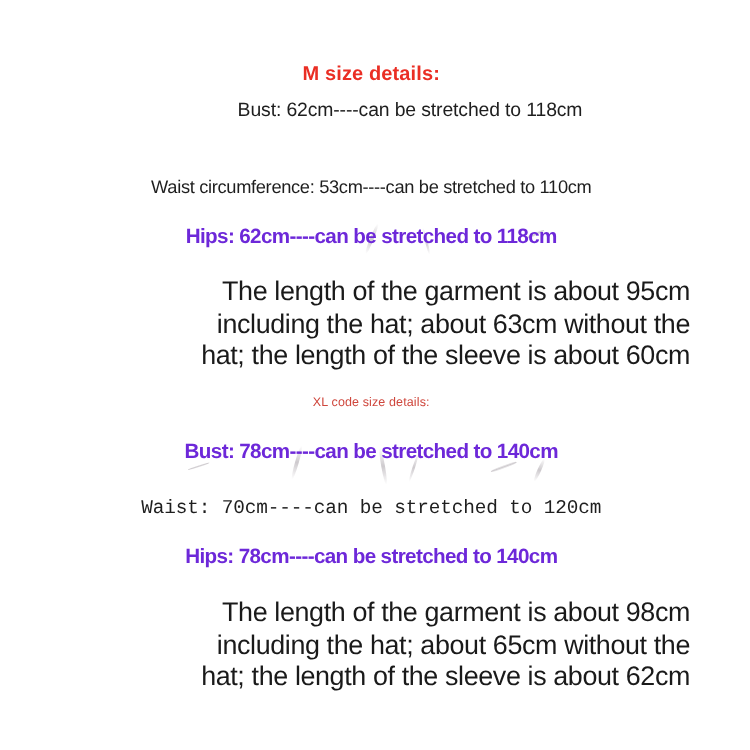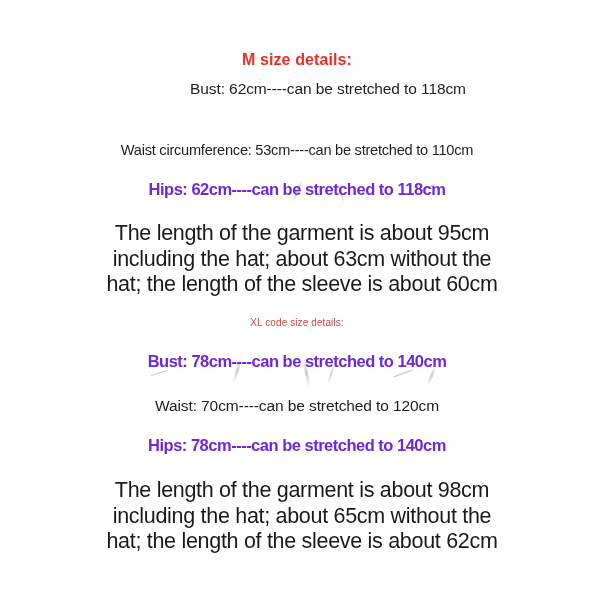--- a/index.html
+++ b/index.html
@@ -72,21 +72,21 @@
     font-weight: 700;
     font-size: 16.5px;
     letter-spacing: -.5px;
     color: #6d28d9;
   }
 
   .paragraph {
     position: absolute;
     left: 52px;
     width: 500px;
-    text-align: center;
+    text-align: right;
     font-size: 21.5px;
     line-height: 25.5px;
     letter-spacing: -.3px;
     font-weight: 400;
     color: #1a1a1a;
   }
   .paragraph span { display: block; }
 </style>
 </head>
 <body>
@@ -128,21 +128,21 @@
   </div>
 
   <div class="section" style="top:312px;">
     <span class="section-title xl">XL code size details:</span>
   </div>
 
   <div class="section" style="top:352px;">
     <span class="measure-line strong">Bust: 78cm----can be stretched to 140cm</span>
   </div>
 
-  <div class="section" style="top:397px;">
+  <div class="section" style="top:397px;font-family:Liberation Mono, monospace;">
     <span class="measure-line">Waist: 70cm----can be stretched to 120cm</span>
   </div>
 
   <div class="section" style="top:436px;">
     <span class="measure-line strong">Hips: 78cm----can be stretched to 140cm</span>
   </div>
 
   <div class="paragraph" style="top:478px;">
     <span>The length of the garment is about 98cm</span>
     <span>including the hat; about 65cm without the</span>

